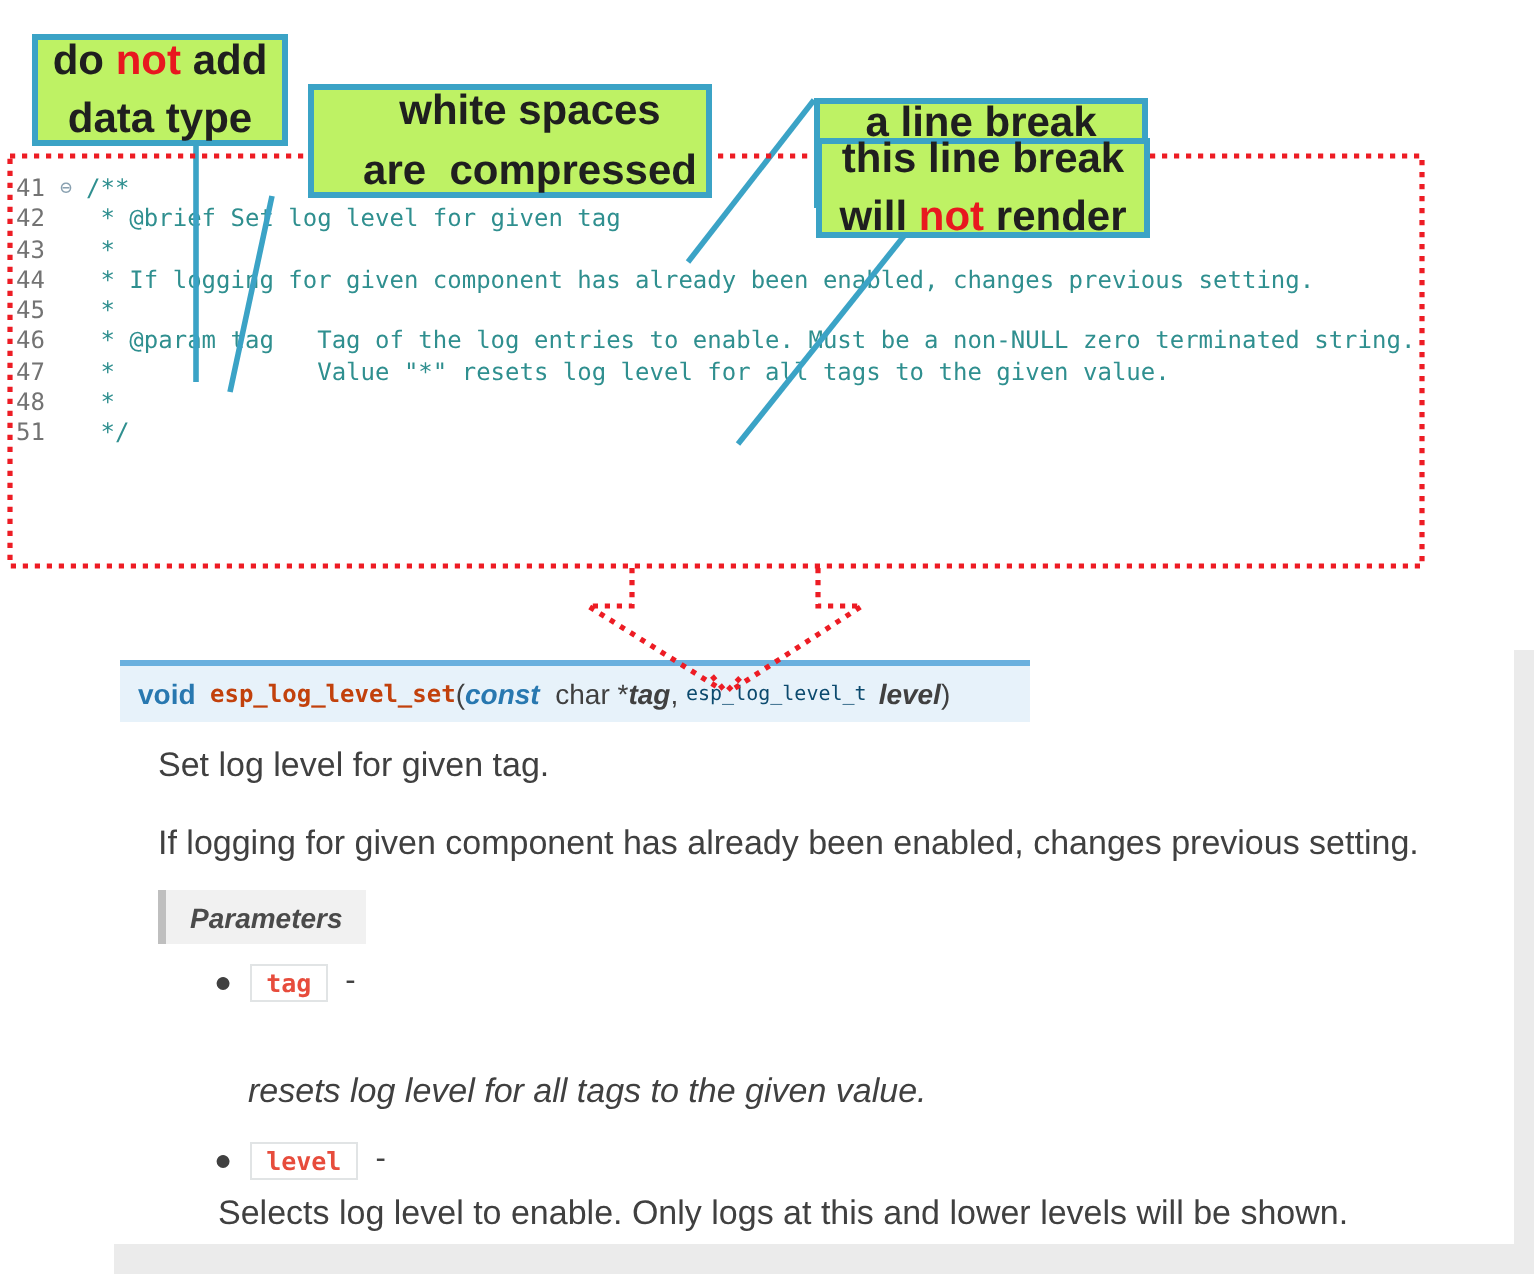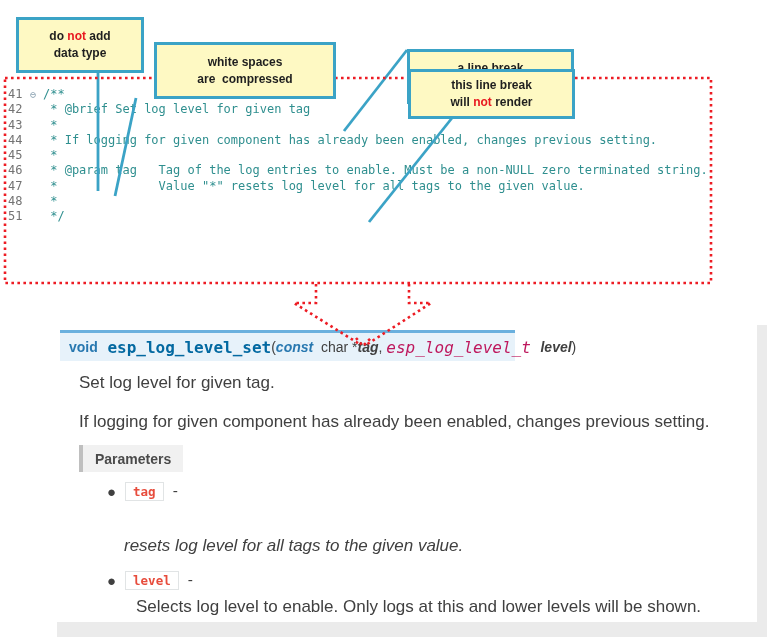--- a/index.html
+++ b/index.html
@@ -1,26 +1,26 @@
 <!DOCTYPE html>
 <html><head>
 <meta charset="utf-8">
 <style>
   html,body{margin:0;padding:0;}
   body{width:767px;height:637px;position:relative;background:#ffffff;overflow:hidden;
        font-family:"Liberation Sans",sans-serif;}
 
   
-  .callout{position:absolute;background:#fef9c3;border:3px solid #3ba3c6;z-index:20;
+  .callout{position:absolute;background:#bef264;border:3px solid #3ba3c6;z-index:20;
            display:flex;flex-direction:column;align-items:center;justify-content:center;
-           font-size:12px;font-weight:bold;color:#1f1f1f;line-height:1.4;
+           font-size:21px;font-weight:bold;color:#1f1f1f;line-height:1.4;
            text-align:center;white-space:pre;}
   .callout .red{color:#e8181f;}
   #callout1{left:16px;top:17px;width:122px;height:50px;}
-  #callout2{left:154px;top:42px;width:176px;height:51px;}
+  #callout2{left:154px;top:42px;width:176px;height:51px;padding-left:20px;}
   #callout3{left:407px;top:9px;width:161px;height:49px;margin-top:40px;}
   #callout4{left:408px;top:69px;width:161px;height:44px;}
 
   
   #overlay{position:absolute;left:0;top:0;z-index:10;pointer-events:none;}
 
   
   #editor{position:absolute;left:4px;top:78px;width:707px;height:205px;z-index:1;
           padding-top:9px;box-sizing:border-box;
           font-family:"DejaVu Sans Mono","Liberation Mono",monospace;font-size:12px;}
@@ -31,43 +31,43 @@
   .decl{color:#111111;font-weight:600;}
   .kwp{color:#7f0055;font-weight:bold;}
 
   
   #doc{position:absolute;left:57px;top:325px;width:710px;height:312px;background:#ebebeb;z-index:1;}
   #doc-white{position:absolute;left:0;top:0;right:10px;bottom:15px;background:#ffffff;}
   #sigbox{position:absolute;left:3px;top:5px;width:446px;height:28px;background:#e7f2fa;
           border-top:3px solid #6ab0de;display:flex;align-items:center;padding-left:9px;
           box-sizing:content-box;white-space:pre;font-size:14px;color:#404040;}
   .sig-ret{color:#2878b0;font-weight:bold;}
-  .sig-name{font-family:"DejaVu Sans Mono","Liberation Mono",monospace;font-size:16px;
-            font-weight:bold;color:#0369a1;}
+  .sig-name{font-family:"DejaVu Sans Mono","Liberation Mono",monospace;font-size:12px;
+            font-weight:bold;color:#c2410c;}
   .sig-kw{color:#2878b0;font-style:italic;font-weight:bold;}
   .sig-plain{color:#404040;}
-  .sig-type{font-family:"DejaVu Sans Mono","Liberation Mono",monospace;font-size:16px;color:#be185d;font-style:italic;}
+  .sig-type{font-family:"DejaVu Sans Mono","Liberation Mono",monospace;font-size:10px;color:#0c4a6e;}
   .sig-arg{font-style:italic;color:#404040;font-weight:bold;}
   .docp{position:absolute;font-size:17px;color:#404040;white-space:nowrap;}
   #p-brief{left:22px;top:48px;}
   #p-detail{left:22px;top:87px;}
   #params-box{position:absolute;left:22px;top:120px;height:27px;background:#f1f1f1;
               border-left:4px solid #bfbfbf;display:inline-flex;align-items:center;
-              padding:0 12px;font-size:14px;font-weight:bold;color:#4a4a4a;}
+              padding:0 12px;font-size:14px;font-weight:bold;color:#4a4a4a;font-style:italic;}
   .bullet-row{position:absolute;display:flex;align-items:center;gap:9px;height:20px;}
   #bullet-row-1{left:50px;top:156px;}
   #bullet-row-2{left:50px;top:245px;}
   .bullet{color:#404040;font-size:15px;}
   .chip{border:1px solid #e1e4e5;background:#ffffff;color:#e74c3c;
         font-family:"DejaVu Sans Mono","Liberation Mono",monospace;
         font-size:12.5px;font-weight:bold;padding:1px 7px;}
   .dash{color:#404040;font-size:15.5px;}
   #desc1a{left:67px;top:184px;}
   #desc1b{left:67px;top:211px;font-style:italic;}
-  #desc2{left:79px;top:272px;}
+  #desc2{left:52px;top:272px;}
 </style>
 </head>
 <body>
 
 <div id="editor">
   <div>
       <div class="crow">
         <span class="ln">41</span>
         <span class="fold">⊖</span>
         <span class="ct">/**</span>

